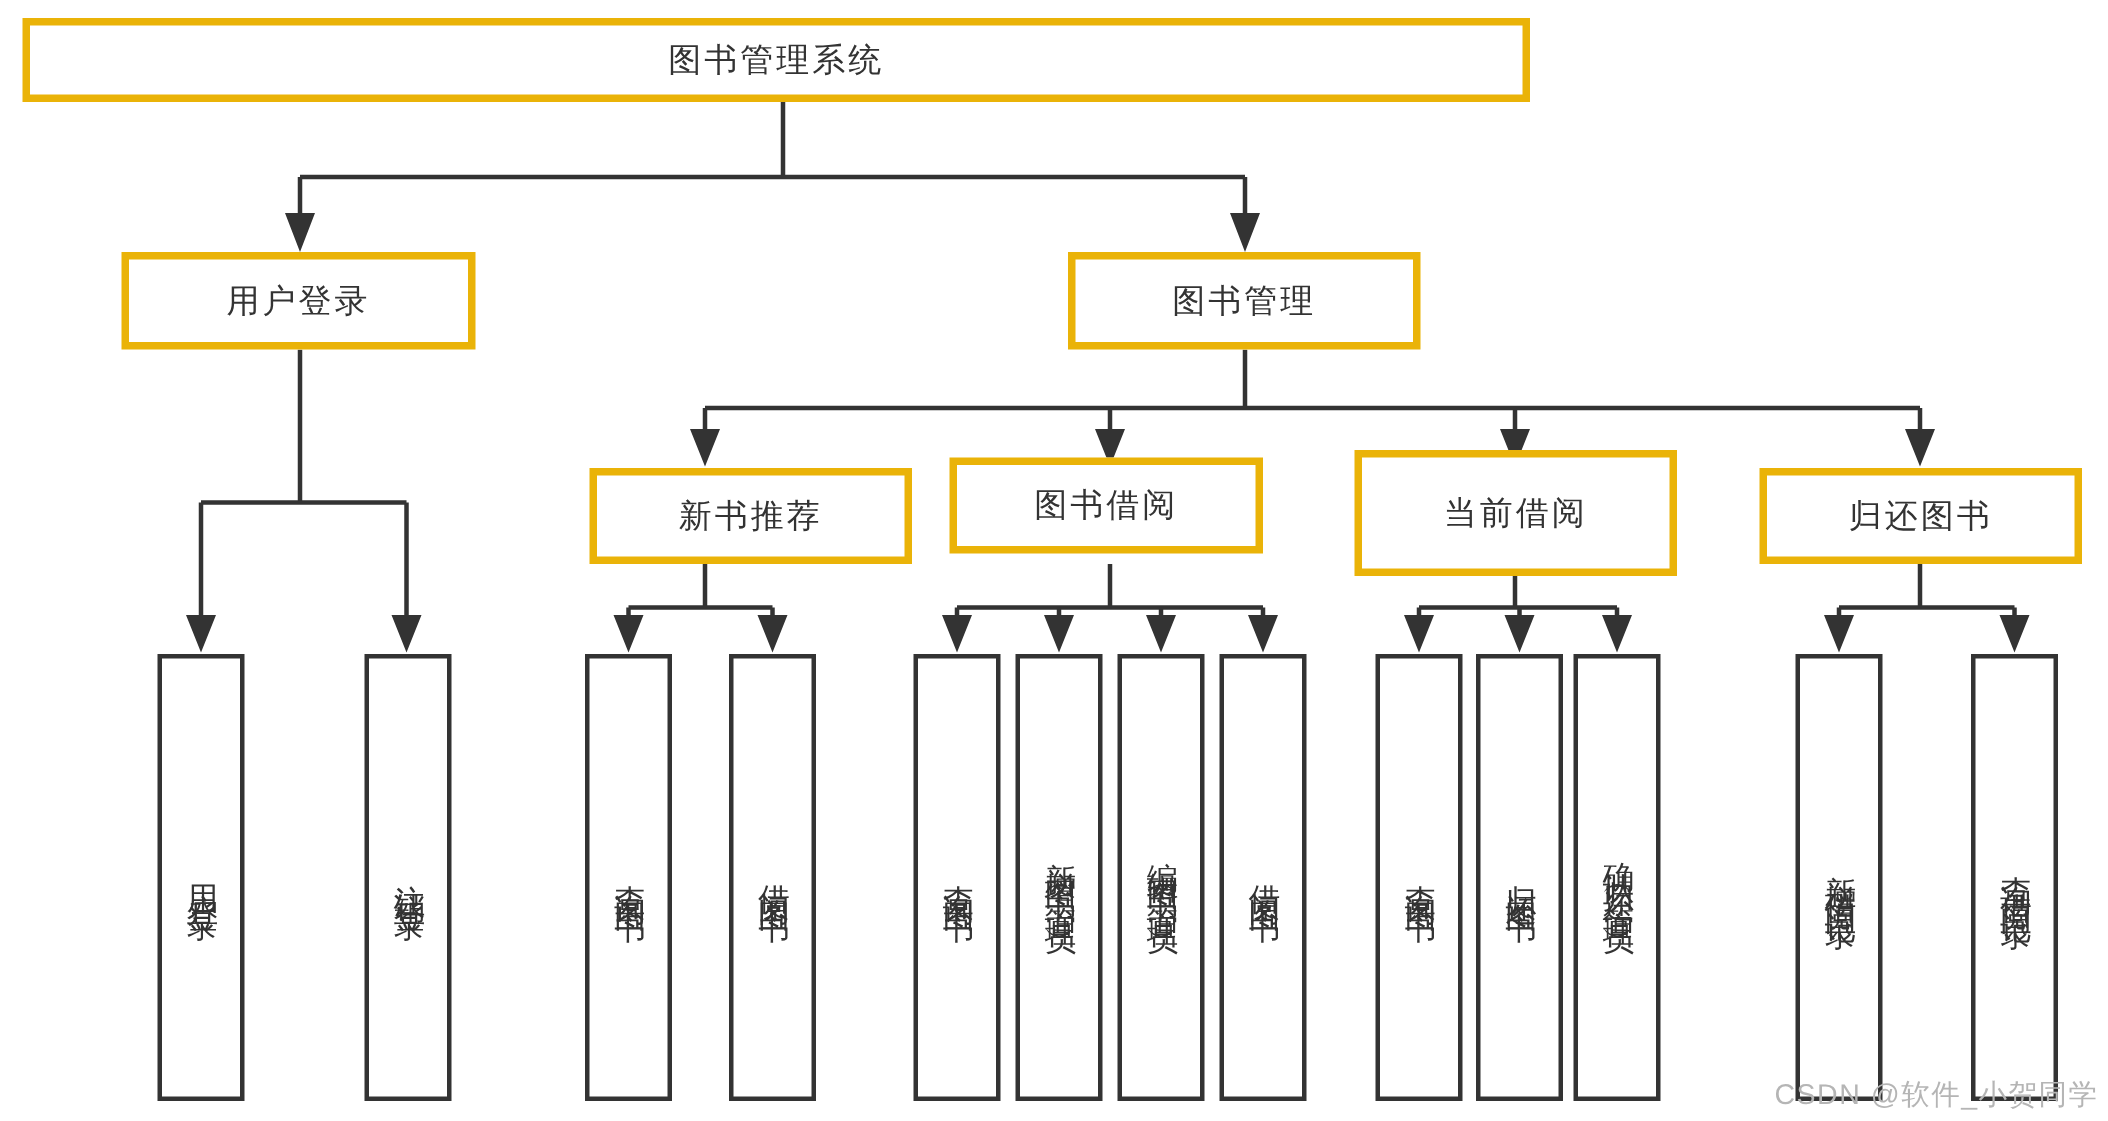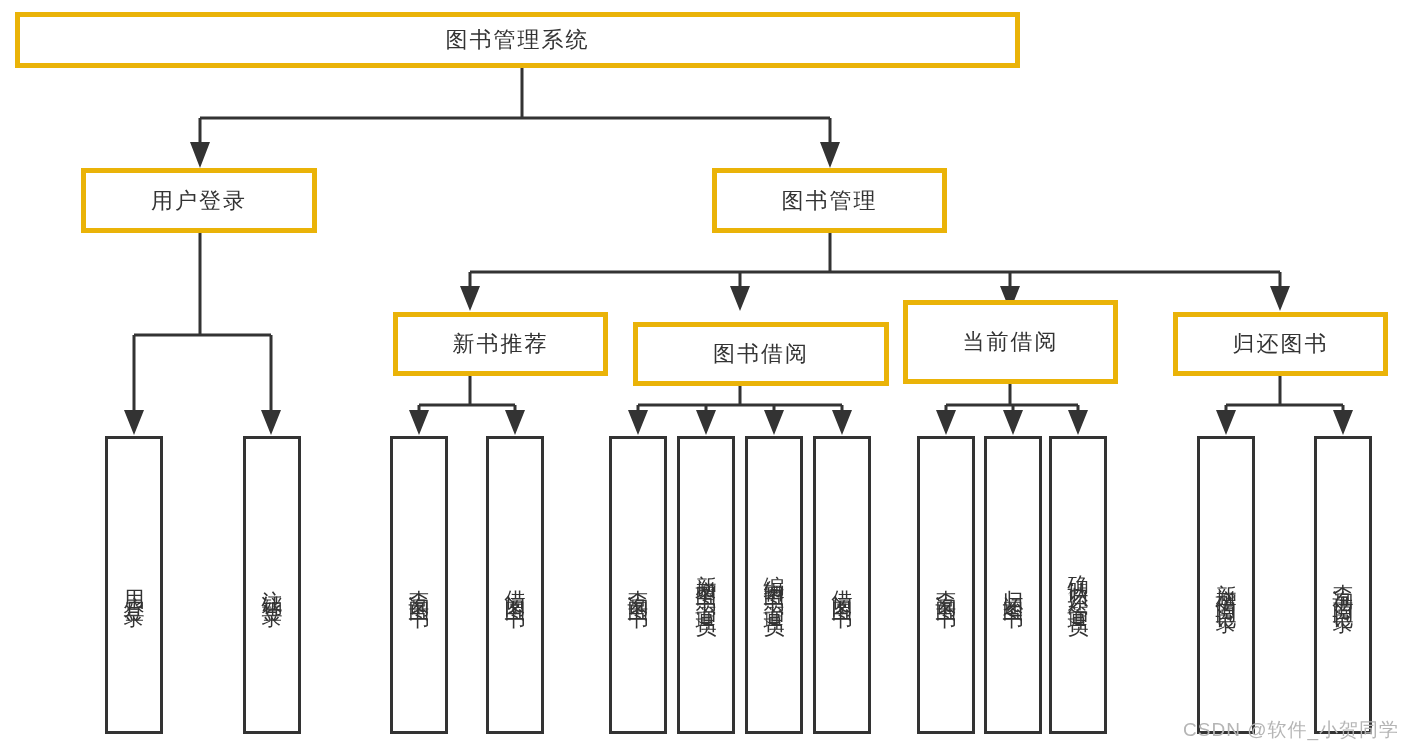--- a/index.html
+++ b/index.html
@@ -65,21 +65,21 @@
       <path d="M1216 410 L1236 410 L1226 435 Z M1333 410 L1353 410 L1343 435 Z"></path>
     </g>
   </svg>
 
   <div class="box" style="left:15px; top:12px; width:1005px; height:56px;">图书管理系统</div>
 
   <div class="box" style="left:81px; top:168px; width:236px; height:65px;">用户登录</div>
   <div class="box" style="left:712px; top:168px; width:235px; height:65px;">图书管理</div>
 
   <div class="box" style="left:363px; top:312px; width:215px; height:64px;margin-left:30px;">新书推荐</div>
-  <div class="box" style="left:633px; top:322px; width:256px; height:64px;">图书借阅</div>
+  <div class="box" style="left:633px; top:305px; width:209px; height:64px;">图书借阅</div>
   <div class="box" style="left:903px; top:300px; width:215px; height:84px;">当前借阅</div>
   <div class="box" style="left:1173px; top:312px; width:215px; height:64px;">归还图书</div>
 
   <div class="leaf" style="left:105px;">用户登录</div>
   <div class="leaf" style="left:243px;">注销登录</div>
 
   <div class="leaf" style="left:390px;">查询图书</div>
   <div class="leaf" style="left:486px;">借阅图书</div>
 
   <div class="leaf" style="left:609px;">查询图书</div>

